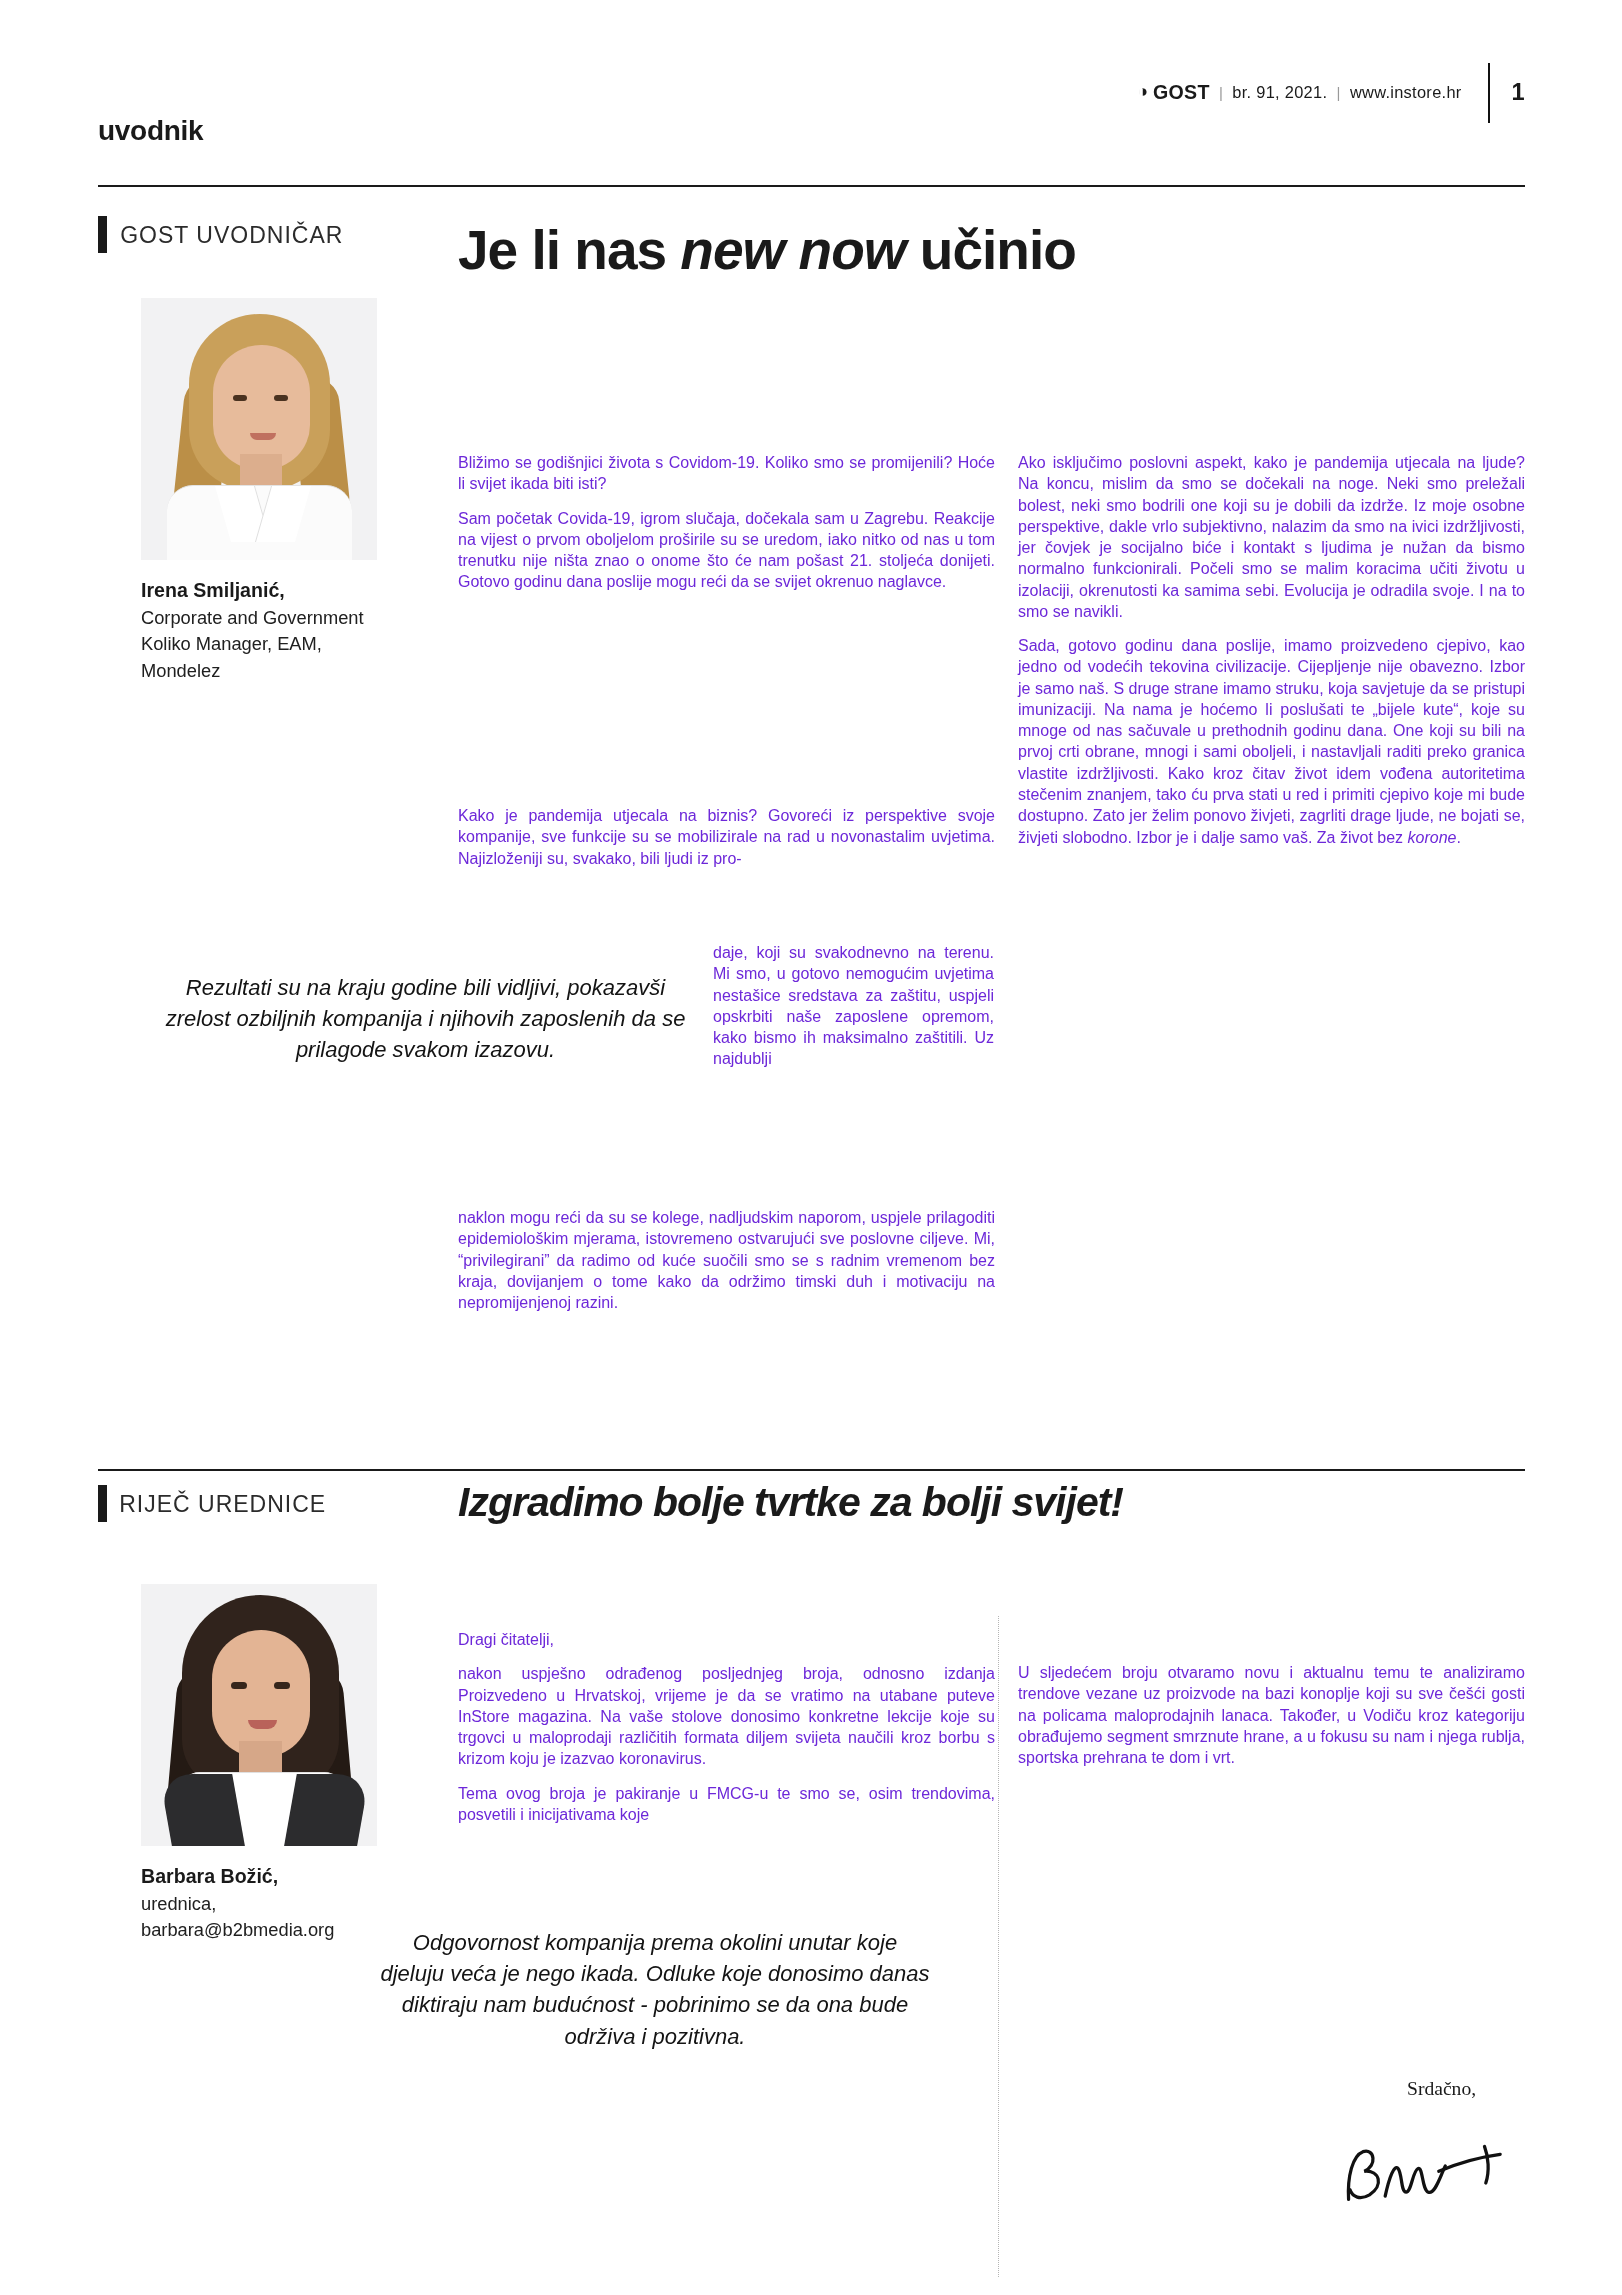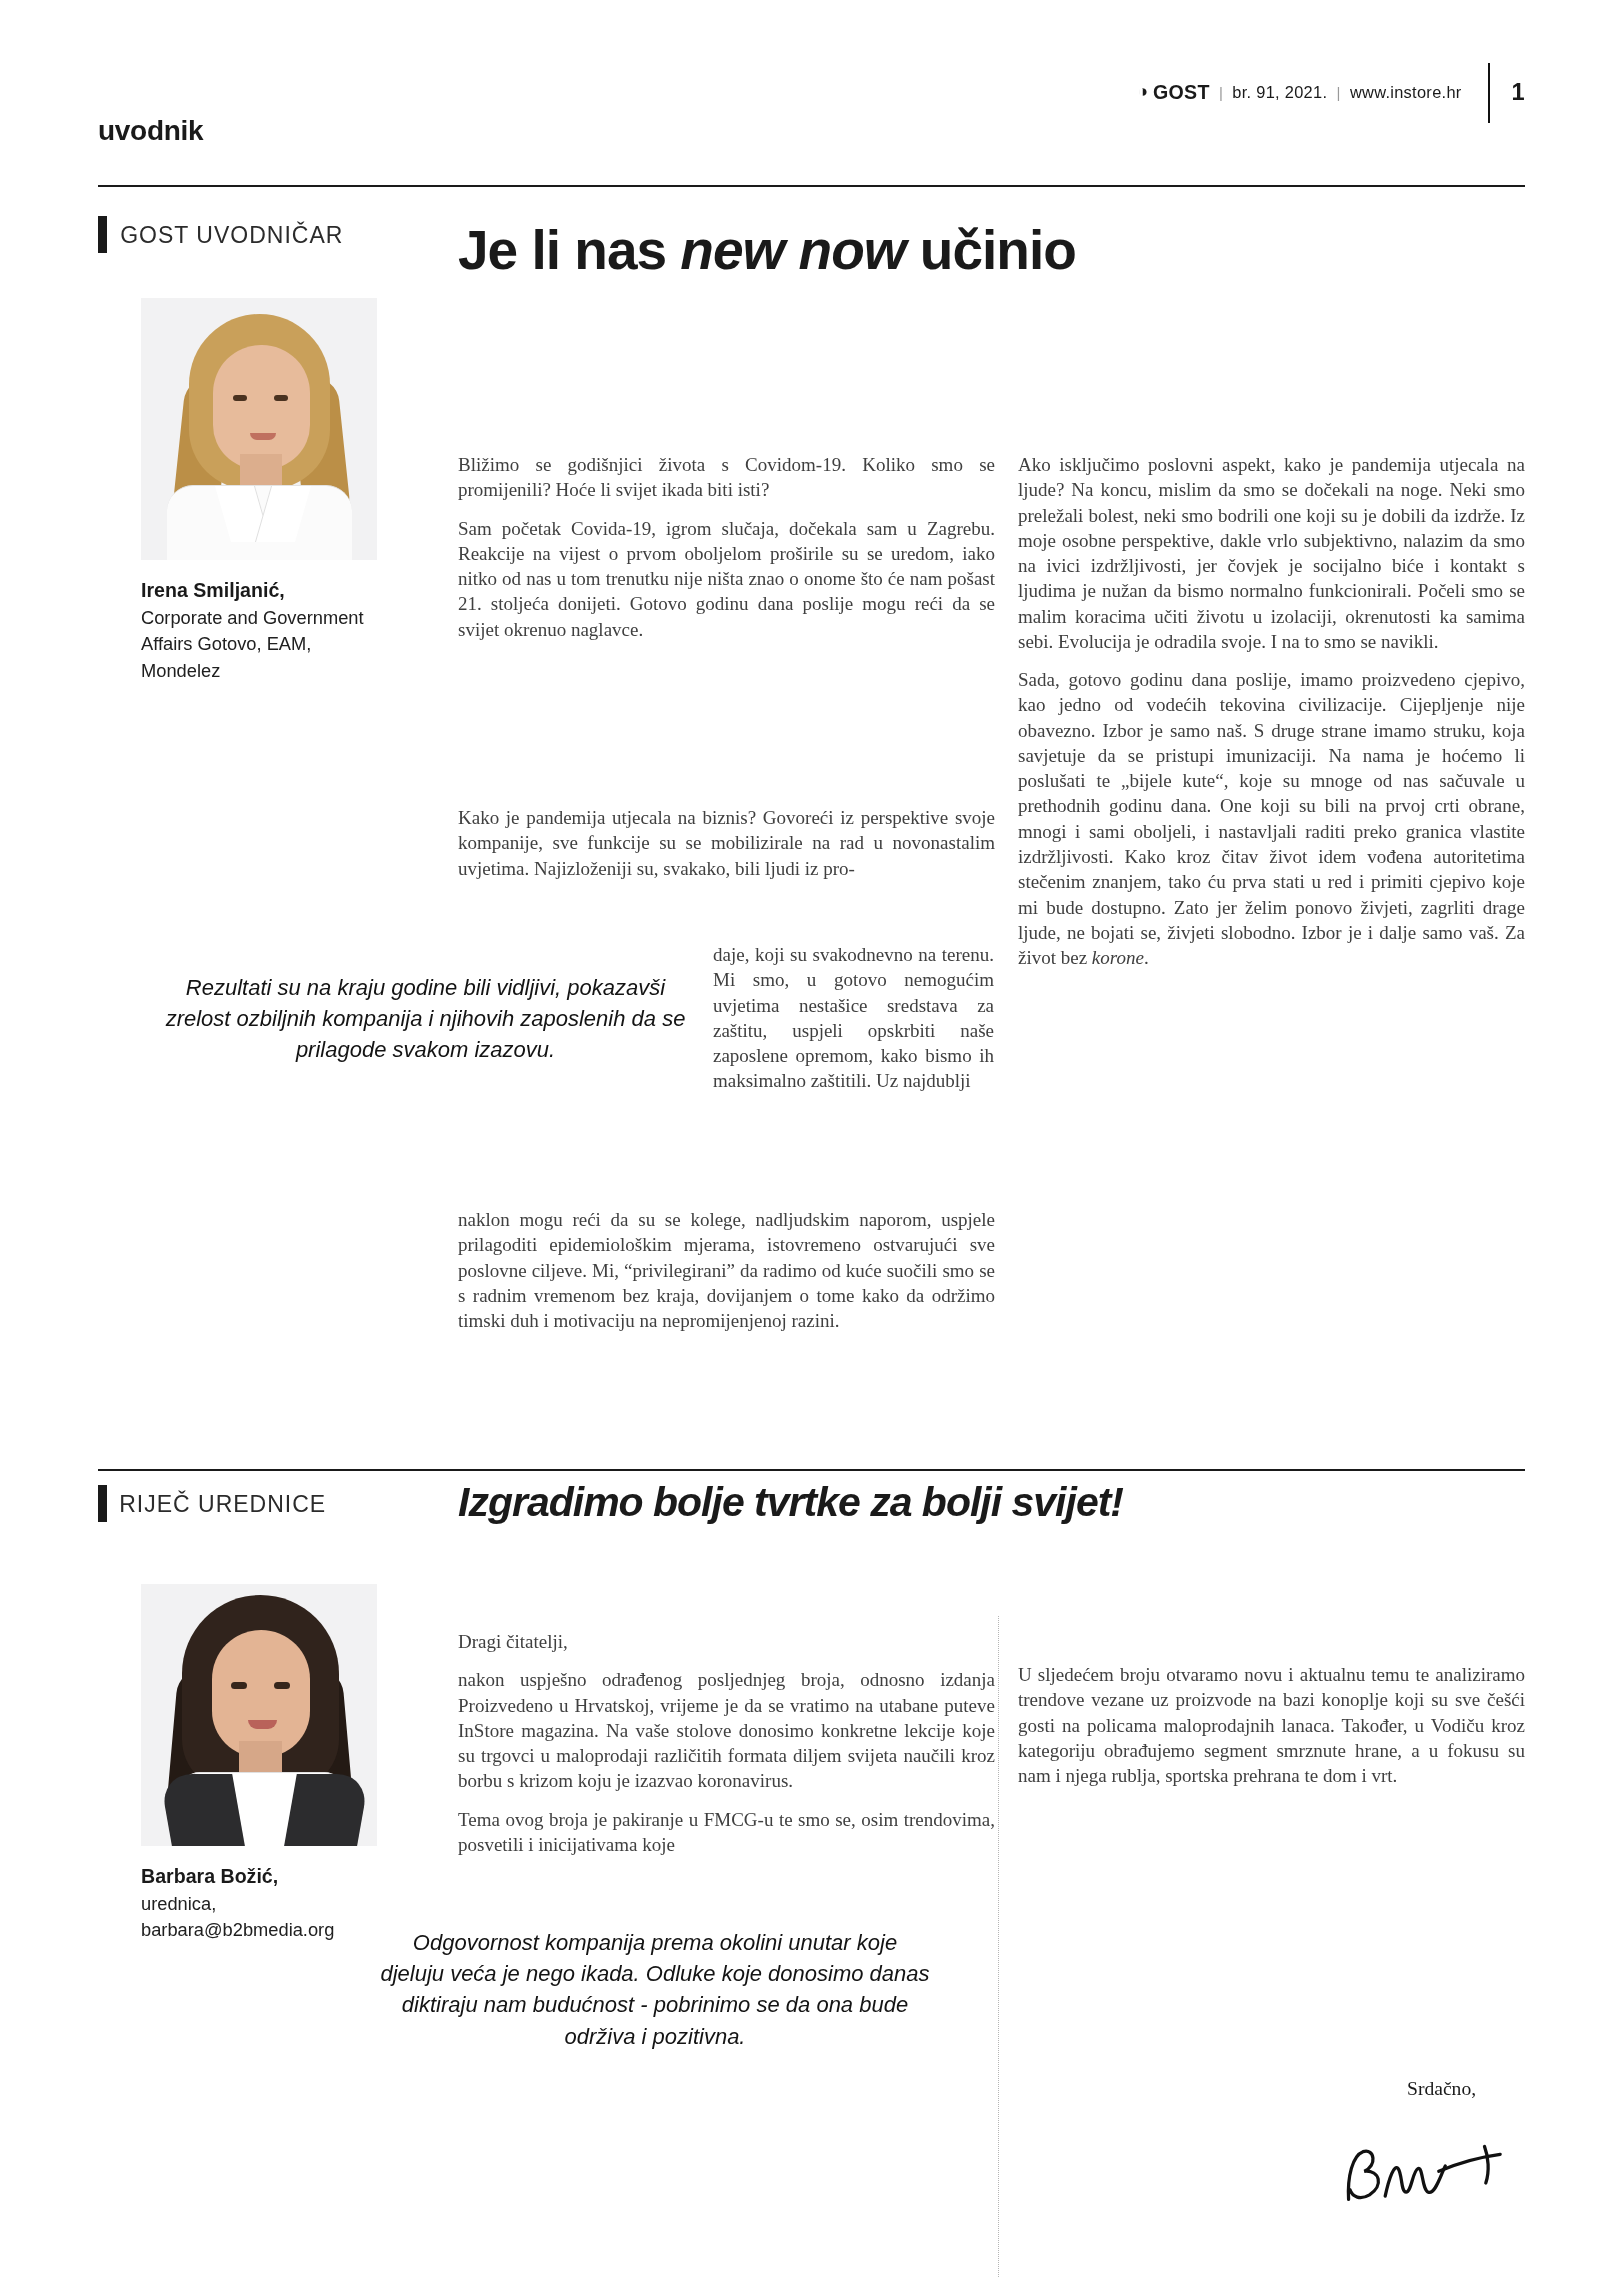--- a/index.html
+++ b/index.html
@@ -136,25 +136,25 @@
   .author-role {
     font-size: 18.3px;
     line-height: 1.38;
     margin-top: 1.3px;
     color: #202020;
   }
 
   
   .col {
     position: absolute;
-    font-family: Liberation Serif, serif;
-    font-size: 19px;
+    font-family: Liberation Sans, sans-serif;
+    font-size: 16px;
     line-height: 1.33;
     text-align: justify;
-    color: #404040;
+    color: #6d28d9;
   }
   .col p {
     margin: 0 0 13px 0;
     text-indent: 0;
   }
   .col i { font-style: italic; }
 
   .pullquote {
     position: absolute;
     font-family: "Liberation Sans", sans-serif;
@@ -314,21 +314,21 @@
         <div class="p-shape p1-shirt"></div>
         <div class="p-shape p1-collarL"></div>
         <div class="p-shape p1-collarR"></div>
         <div class="p-shape p1-eyeL"></div>
         <div class="p-shape p1-eyeR"></div>
         <div class="p-shape p1-mouth"></div>
       </div>
     </div>
     <div class="author-name">Irena Smiljanić,</div>
     <div class="author-role">Corporate and Government</div>
-    <div class="author-role">Affairs Gotovo, EAM,</div>
+    <div class="author-role">Koliko Manager, EAM,</div>
     <div class="author-role">Mondelez</div>
   </div>
 
   <div class="col" style="top:452px; left:458px; width:537px;">
     <p>Bližimo se godišnjici života s Covidom-19. Koliko smo se promijenili? Hoće li svijet ikada biti isti?</p>
     <p>Sam početak Covida-19, igrom slučaja, dočekala sam u Zagrebu. Reakcije na vijest o prvom oboljelom proširile su se uredom, iako nitko od nas u tom trenutku nije ništa znao o onome što će nam pošast 21. stoljeća donijeti. Gotovo godinu dana poslije mogu reći da se svijet okrenuo naglavce.</p>
   </div>
 
   <div class="col" style="top:805px; left:458px; width:537px;">
     <p style="margin:0;">Kako je pandemija utjecala na biznis? Govoreći iz perspektive svoje kompanije, sve funkcije su se mobilizirale na rad u novonastalim uvjetima. Najizloženiji su, svakako, bili ljudi iz pro-</p>

